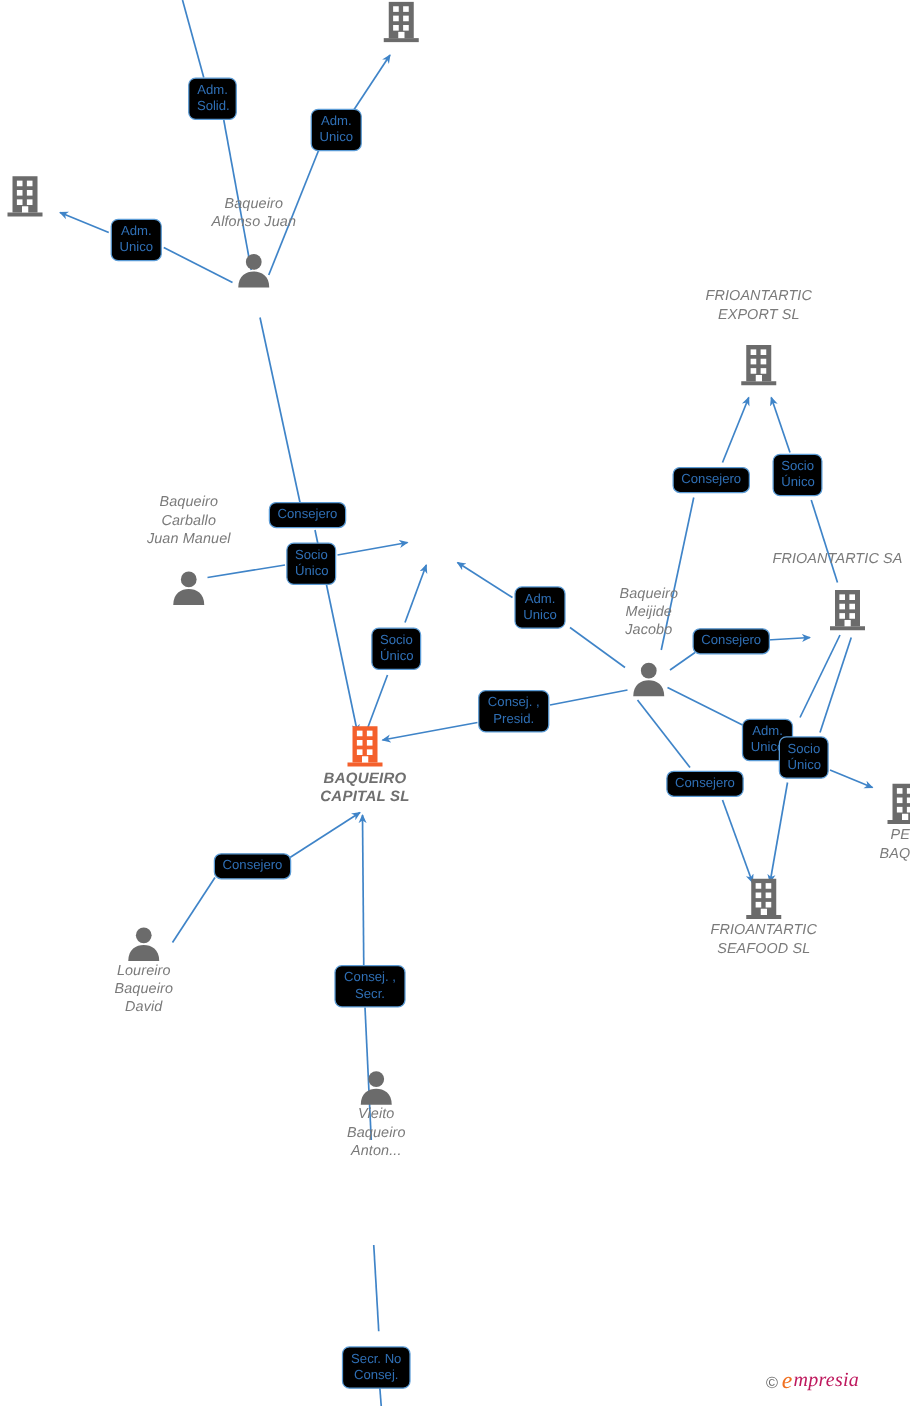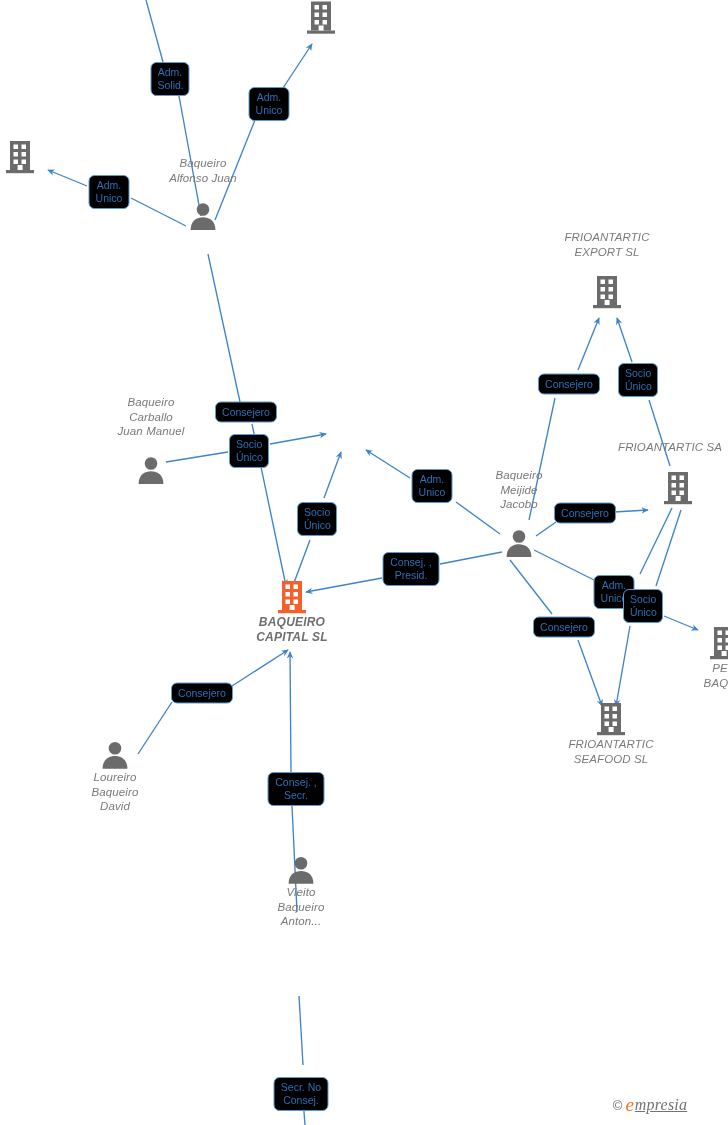--- a/index.html
+++ b/index.html
@@ -83,27 +83,26 @@
     font-size: 13px;
     color: #6a6a6a;
   }
   .watermark .wm-e {
     color: #f07020;
     font-style: italic;
     font-size: 19px;
     font-family: "Liberation Serif", serif;
   }
   .watermark .wm-name {
-    color: #737373;
+    color: #be185d;
     font-style: italic;
     font-size: 16px;
     font-family: "Liberation Serif", serif;
     letter-spacing: 0.2px;
     margin-left: -2px;
-    text-decoration: underline;
   }
 </style>
 </head>
 <body>
 
 <div id="graph-canvas">
 
   <svg id="edge-layer" viewBox="0 0 728 1125" width="728" height="1125">
     <defs>
       <marker id="arrow" viewBox="0 0 10 10" refX="8" refY="5" markerWidth="6" markerHeight="6" orient="auto-start-reverse">

